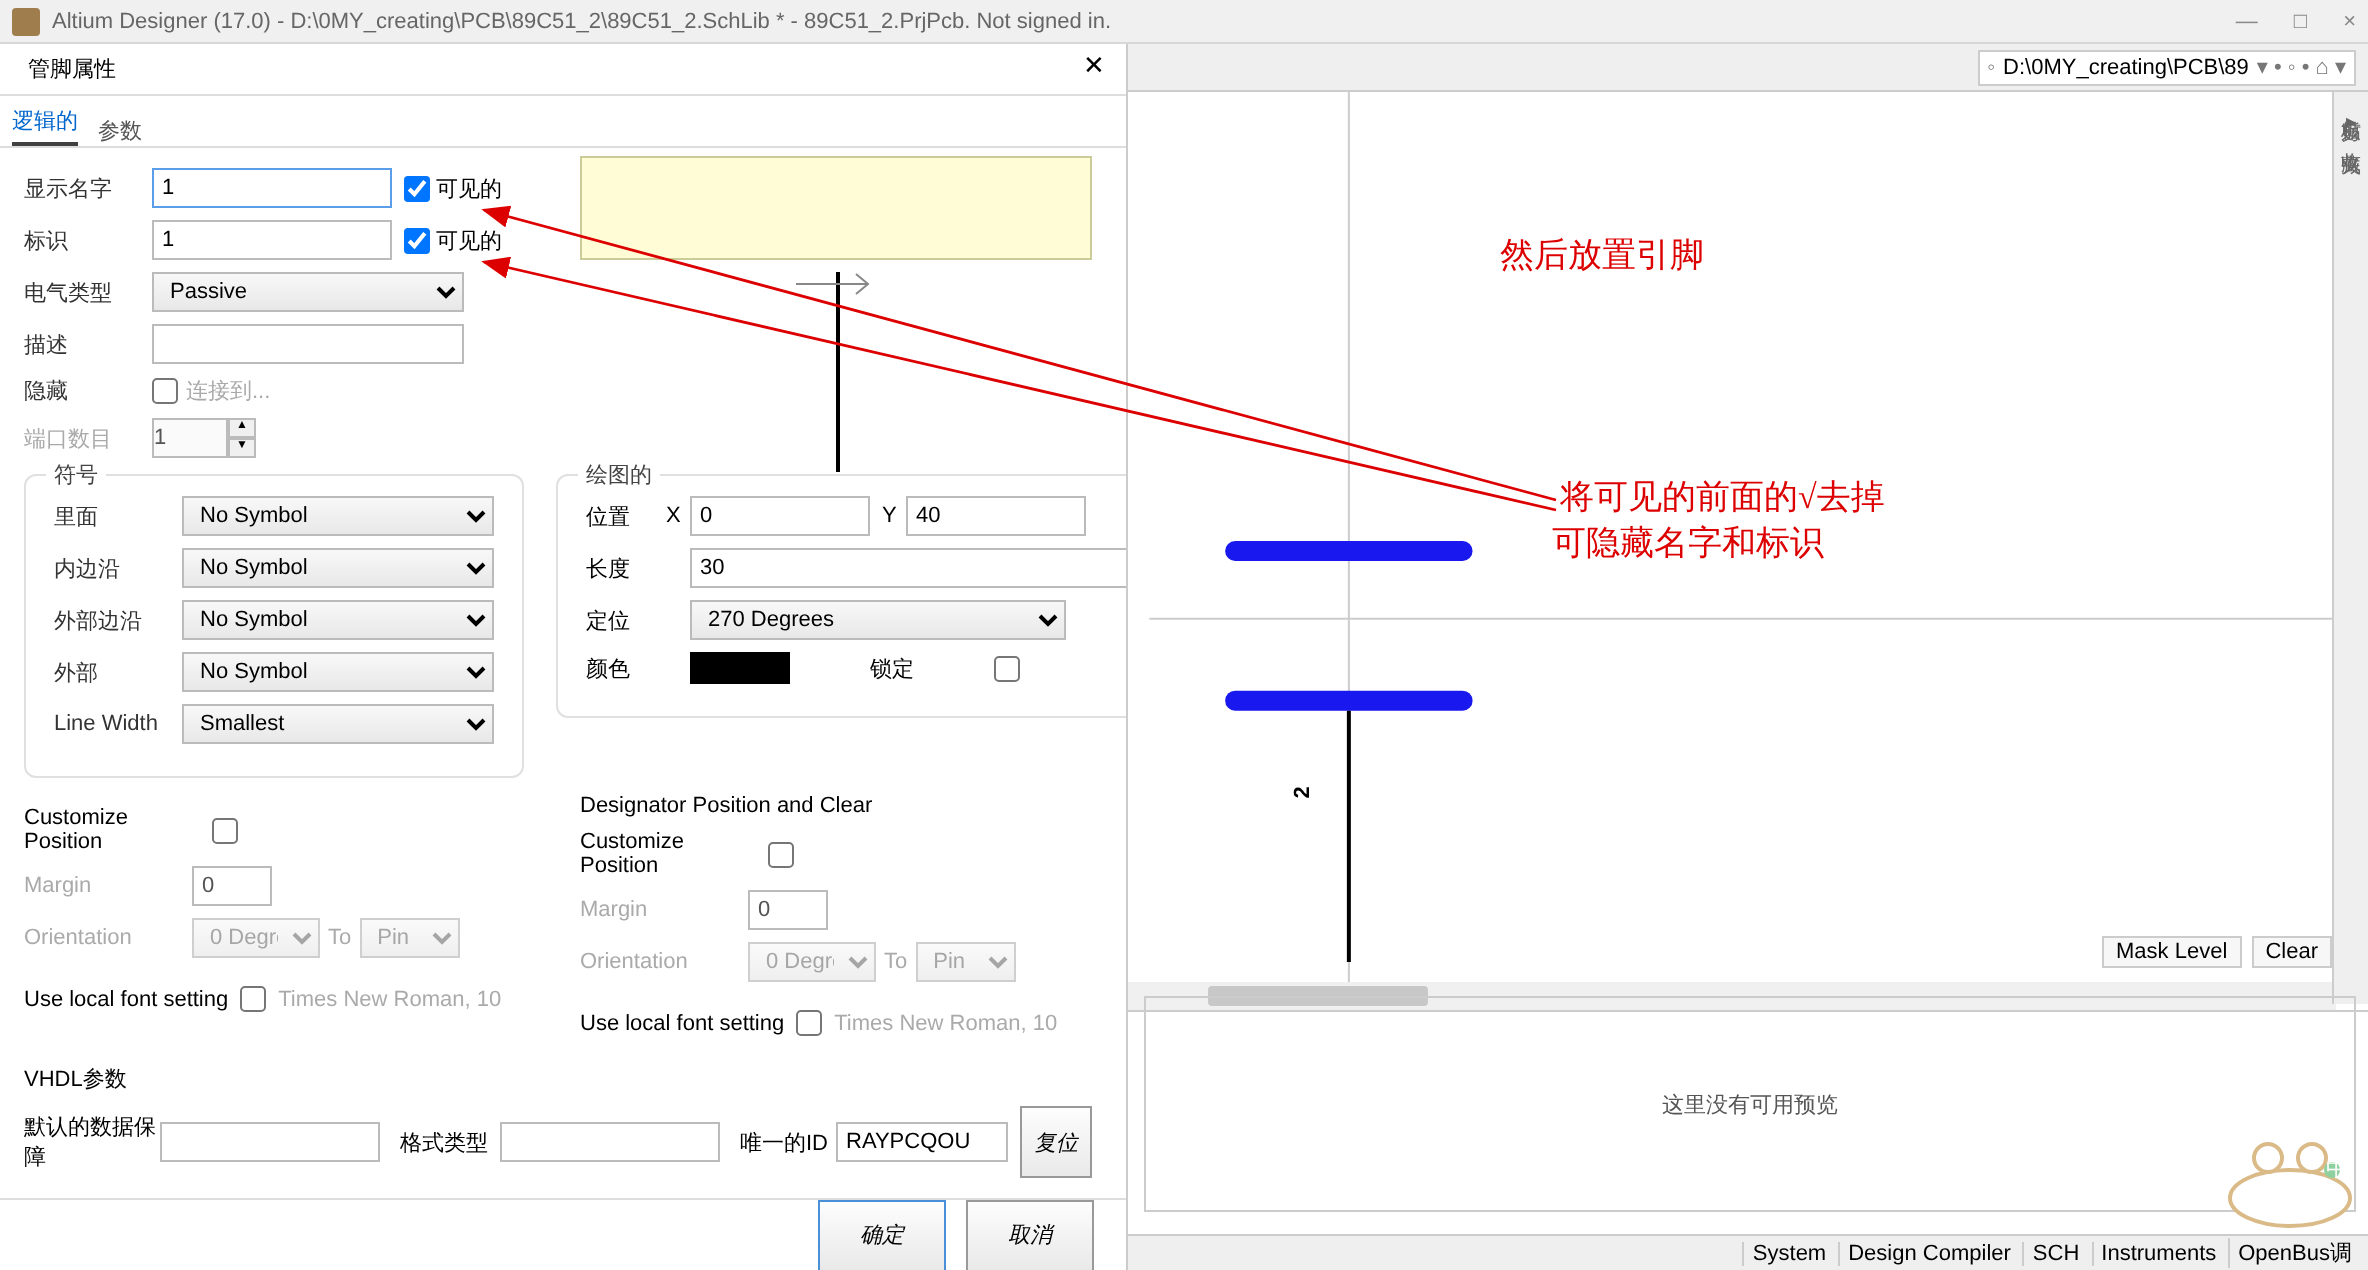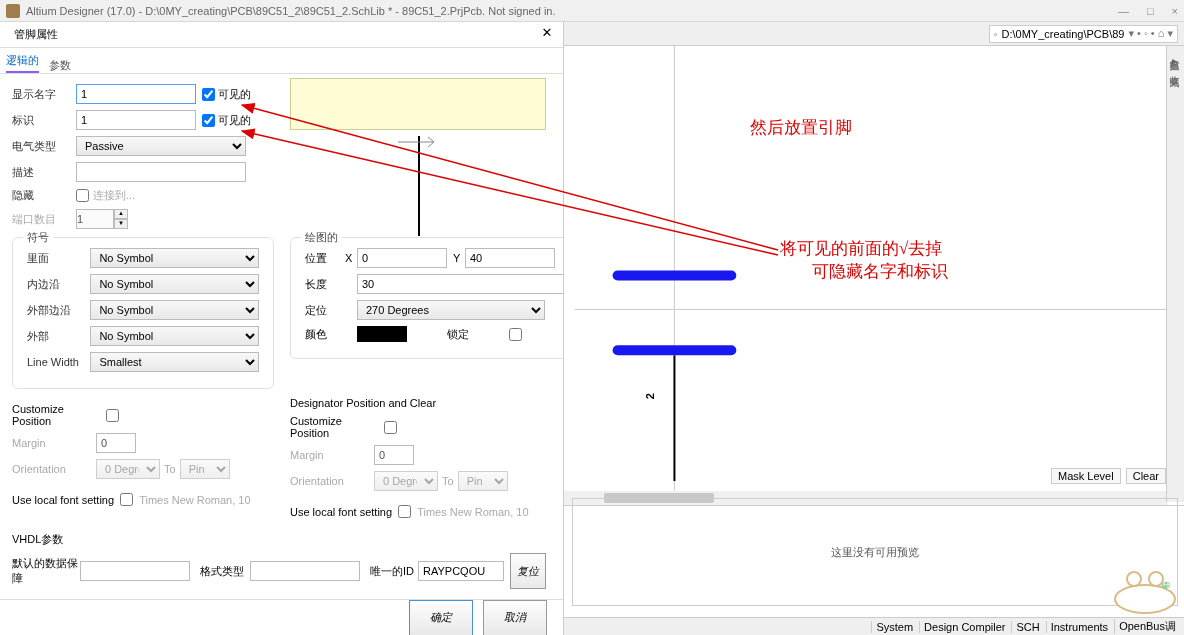--- a/index.html
+++ b/index.html
@@ -5,28 +5,28 @@
 * { box-sizing: border-box; margin: 0; padding: 0; font-family: "Microsoft YaHei", Tahoma, sans-serif; font-size: 11px; }
 body { background: #fff; width: 1184px; height: 635px; overflow: hidden; position: relative; }
 .titlebar { height: 22px; background: #f0f0f0; border-bottom: 1px solid #d7d7d7; display: flex; align-items: center; padding: 0 6px; color: #666; }
 .titlebar .logo { width: 14px; height: 14px; background: #a07d4d; border-radius: 2px; margin-right: 6px; }
 .titlebar .winbtns { margin-left: auto; display: flex; gap: 18px; color: #888; }
 .main { display: flex; height: 613px; }
 .dlg { width: 564px; height: 100%; border-right: 1px solid #ccc; background: #fff; display: flex; flex-direction: column; position: relative; }
 .dlg-head { height: 26px; display: flex; align-items: center; padding: 0 14px; border-bottom: 1px solid #ddd; position: relative; }
 .dlg-close { position: absolute; right: 8px; top: 4px; width: 16px; height: 16px; text-align: center; line-height: 14px; font-size: 13px; cursor: pointer; }
 .tabs { height: 26px; display: flex; align-items: flex-end; padding: 0 6px; gap: 10px; border-bottom: 1px solid #ddd; color: #555; }
-.tabact { color: #0066cc; border-bottom: 2px solid #8b5cf6; padding-bottom: 3px; }
+.tabact { color: #0066cc; border-bottom: 2px solid #404040; padding-bottom: 3px; }
 .body { flex: 1; overflow: auto; padding: 10px 12px 0 12px; }
 .row { display: flex; align-items: center; margin-bottom: 6px; }
 .lab { width: 64px; color: #333; }
 input.txt, select.sel { height: 20px; border: 1px solid #bbb; padding: 0 4px; background: #fff; }
 select.sel { background: linear-gradient(#f8f8f8,#e8e8e8); }
 .w120 { width: 120px; }
-.w170 { width: 170px; }
+.w170 { width: 156px; }
 .w90 { width: 90px; }
 .chk { margin-left: 6px; display: flex; align-items: center; gap: 3px; }
 .group { border: 1px solid #e0e0e0; padding: 10px 14px; border-radius: 6px; margin-bottom: 8px; position: relative; }
 .groupt { position: absolute; top: -8px; left: 10px; background: #fff; padding: 0 4px; color: #444; }
 .twocol { display: flex; gap: 16px; }
 .left { width: 262px; }
 .right { flex: 1; }
 .preview { position: absolute; left: 290px; top: 56px; width: 258px; height: 160px; }
 .prevbox { width: 256px; height: 52px; background: #FFFCD6; border: 1px solid #cc9; }
 .prevline { width: 2px; height: 100px; background: #000; margin-left: 128px; }
@@ -295,21 +295,21 @@
 <div class="statusbar">
   <span>System</span>
   <span>Design Compiler</span>
   <span>SCH</span>
   <span>Instruments</span>
   <span>OpenBus调</span>
 </div>
 
 <div class="anno" style="left:750px;top:116px">然后放置引脚</div>
 <div class="anno" style="left:780px;top:237px">将可见的前面的√去掉</div>
-<div class="anno" style="left:812px;top:260px">可隐藏名字和标识</div>
+<div class="anno" style="left:776px;top:260px">可隐藏名字和标识</div>
 
 <svg class="arrow" style="left:230px;top:95px;width:550px;height:190px">
   <defs>
       <marker id="ah" markerWidth="10" markerHeight="8" refX="9" refY="4" orient="auto">
         <path d="M0,0 L10,4 L0,8 Z" fill="#d00"></path>
       </marker>
     </defs>
   <line x1="548" y1="155" x2="12" y2="10" stroke="#d00" stroke-width="1.4" marker-end="url(#ah)"></line>
   <line x1="548" y1="160" x2="12" y2="36" stroke="#d00" stroke-width="1.4" marker-end="url(#ah)"></line>
 </svg>

